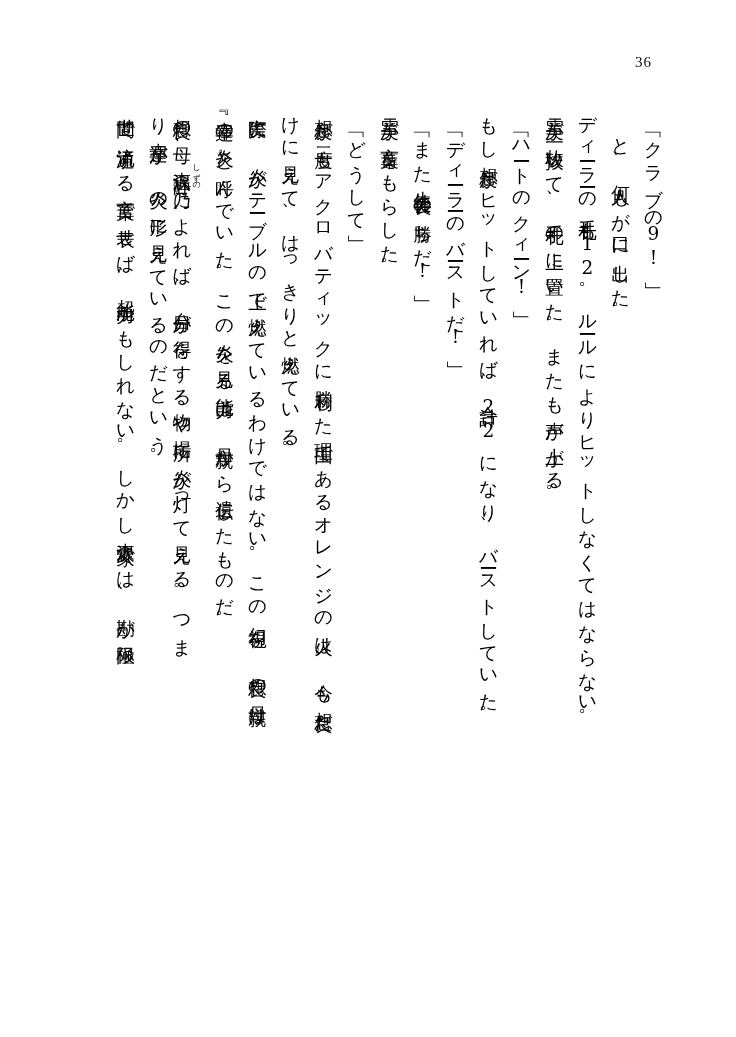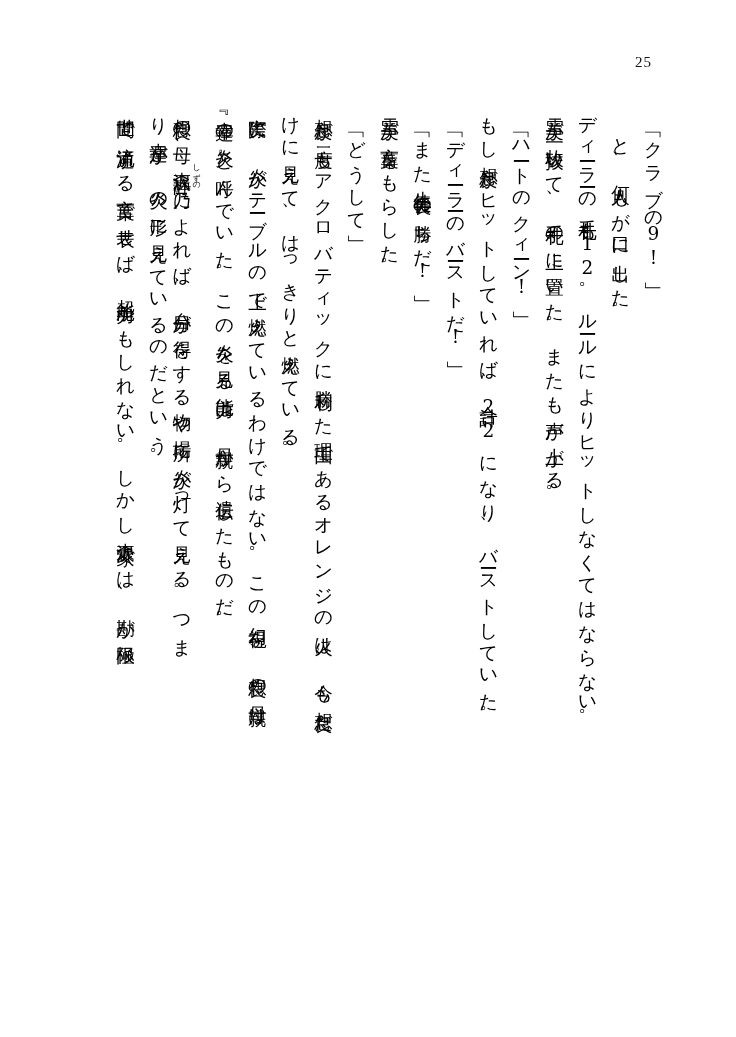--- a/index.html
+++ b/index.html
@@ -68,21 +68,21 @@
   rt {
     font-size: 8px;
     letter-spacing: 0px;
   }
 </style>
 </head>
 <body>
 
 <div class="page">
 
-  <div class="page-number">25</div>
+  <div class="page-number">36</div>
 
   <div class="body-text">
     <div class="line indent">「クラブの9!」</div>
     <div class="line indent">と、何人もが口に出した。</div>
     <div class="line">ディーラーの手札も12。ルールによりヒットしなくてはならない。</div>
     <div class="line">雪美が一枚抜いて、手札の上に置いた。またも声が上がる。</div>
     <div class="line indent">「ハートのクィーン!」</div>
     <div class="line">もし想良がヒットしていれば、合計22になり、バーストしていた。</div>
     <div class="line indent">「ディーラーのバーストだ!」</div>
     <div class="line indent">「また生徒会長の勝ちだ!」</div>

